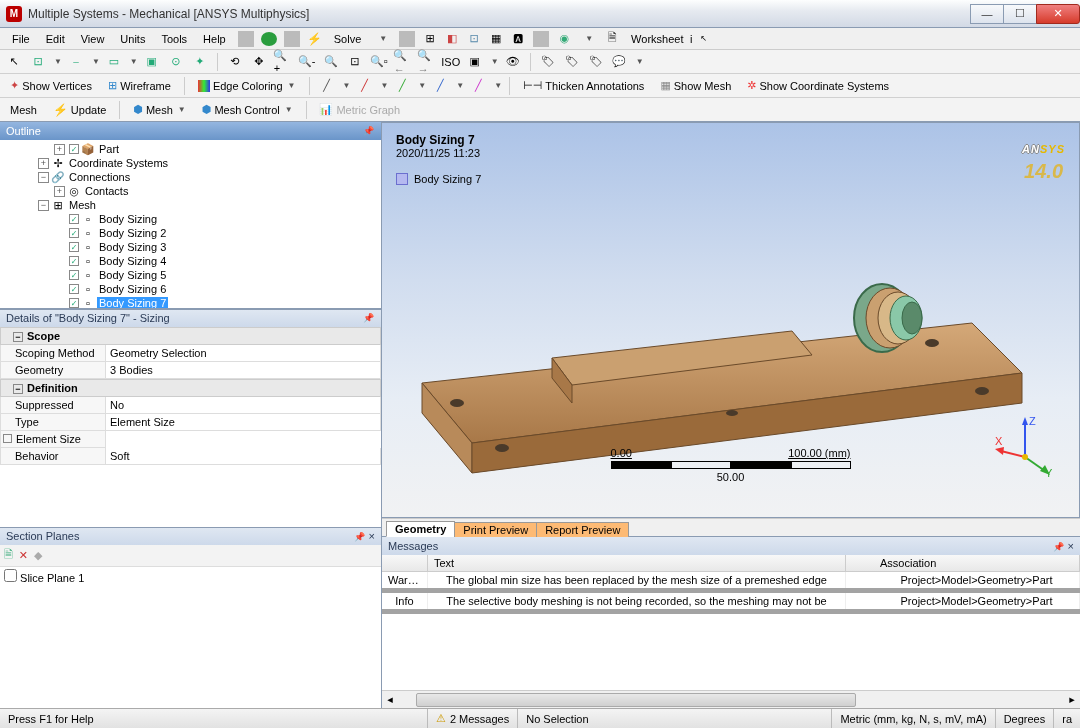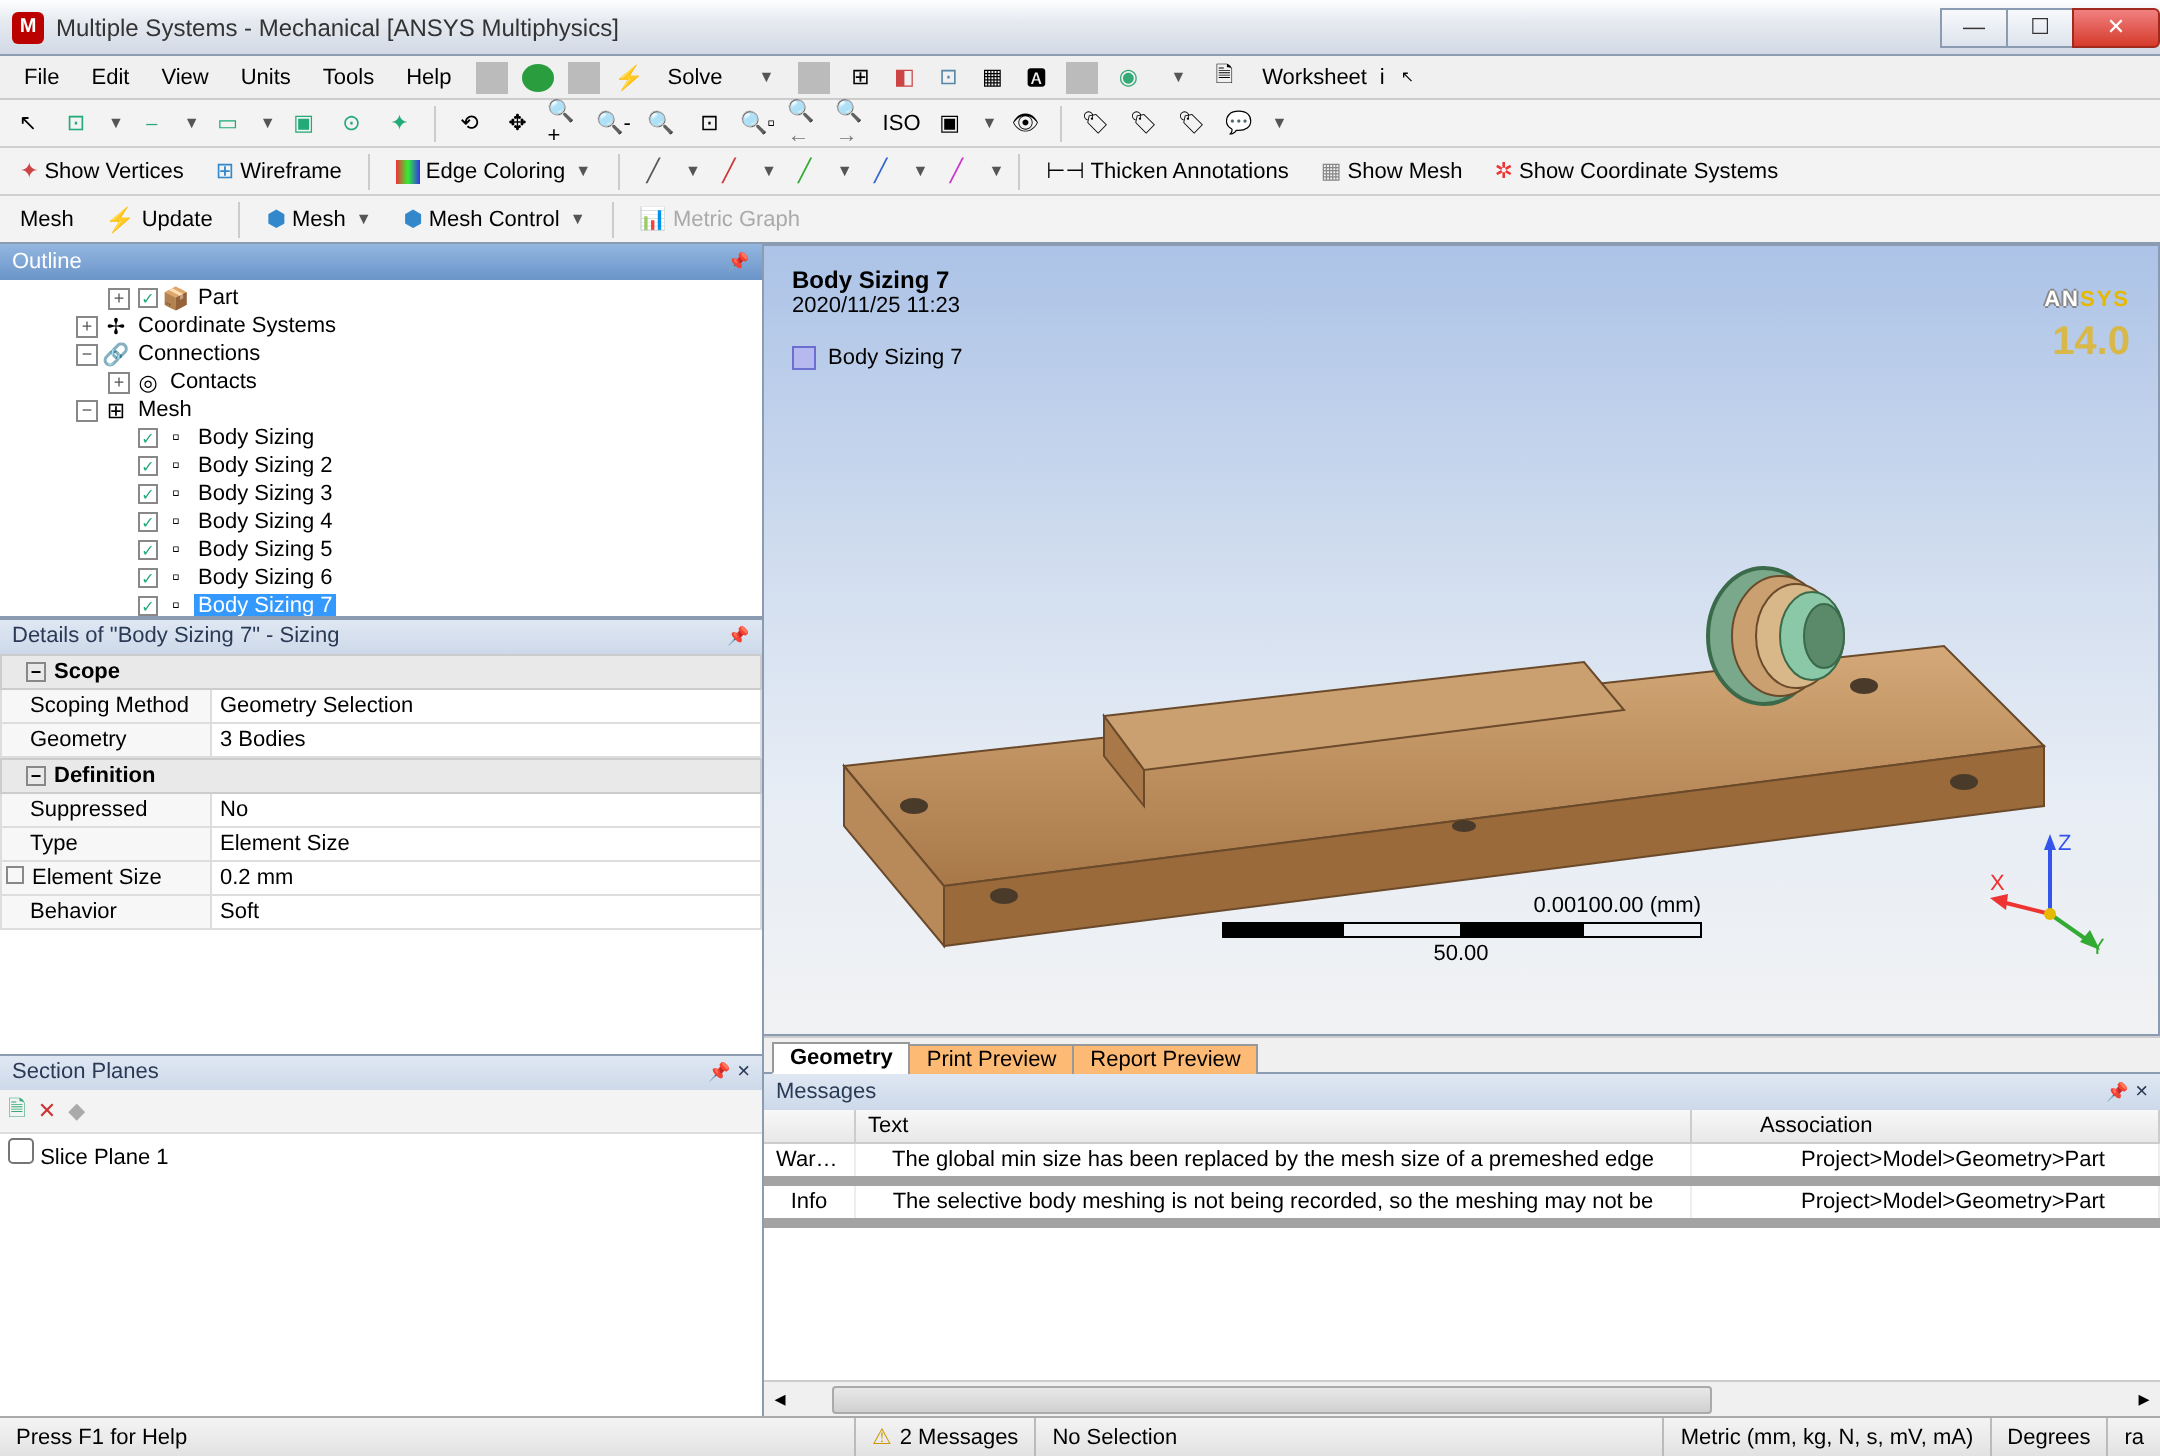--- a/index.html
+++ b/index.html
@@ -39,31 +39,31 @@
 .section-hdr { height:18px; background:linear-gradient(#dfe7f2,#cdd9ea); border-top:1px solid #8a9bb2; padding:1px 6px; display:flex;align-items:center;justify-content:space-between; color:#2a3a55;}
 .section-body { flex:0 0 auto; background:#fff; }
 .section-tb { height:22px; background:#f3f3f3; border-bottom:1px solid #ddd; display:flex;align-items:center; padding:0 4px; gap:6px;}
 .section-list { padding:2px 4px; }
 .viewport { flex:1; display:flex; flex-direction:column; }
 .canvas { flex:1; background: linear-gradient(#acc3e7 0%, #d1ddef 40%, #e7edf5 70%, #f1f2f3 100%); position:relative; border:1px solid #8a9bb2; border-left:none;}
 .canvas .ovtitle { position:absolute; top:10px; left:14px; }
 .canvas .ovtitle .t1 { font-weight:bold; font-size:12px; }
 .canvas .legend { position:absolute; top:50px; left:14px; display:flex; align-items:center; gap:6px;}
 .canvas .legend .sw { width:12px; height:12px; background:#b5b9f0; border:1px solid #6b6fcf; }
-.canvas .brand { position:absolute; top:6px; right:14px; text-align:right; }
+.canvas .brand { position:absolute; top:6px; right:14px; text-align:center;font-style:italic; }
 .canvas .brand .b1 { font-size:26px; font-weight:900; letter-spacing:1px; }
 .canvas .brand .b1 .an { color:#fff; text-shadow: -1px 0 #888, 0 1px #888, 1px 0 #888, 0 -1px #888;}
 .canvas .brand .b1 .sys { color:#e6b800; }
 .canvas .brand .b2 { color:#d9b84a; font-size:20px; font-weight:bold; }
 .canvas .triad { position:absolute; bottom:40px; right:24px; width:60px; height:60px; }
 .canvas .scale { position:absolute; bottom:34px; left:50%; transform:translateX(-50%); text-align:center; }
 .canvas .scale .bar { width:240px; height:8px; display:flex; margin-top:2px;}
 .canvas .scale .bar div { flex:1; border:1px solid #000; }
 .canvas .scale .bar div.k { background:#000; }
-.canvas .scale .lbls { display:flex; justify-content:flex-end; width:240px; font-size:11px;}
+.canvas .scale .lbls { display:flex; justify-content:space-between; width:240px; font-size:11px;text-decoration:underline;}
 .canvas .model { position:absolute; top:140px; left:30px; width:620px; height:230px; }
 .vtabs { height:18px; background:#f0f0f0; border-top:1px solid #ccc; display:flex; padding-left:4px; align-items:flex-end;}
 .vtabs .vtab { padding:1px 8px; border:1px solid #999; border-bottom:none; background:#fdba74; margin-right:-1px; border-radius:0 0 0 0; font-size:11px; position:relative; top:1px;}
 .vtabs .vtab.active { background:#fff; font-weight:bold; border-bottom:1px solid #fff;}
 .msgpanel { border-top:1px solid #8a9bb2; }
 .msgpanel .mhdr { height:18px; background:linear-gradient(#dfe7f2,#cdd9ea); padding:1px 6px; display:flex;justify-content:space-between;align-items:center;color:#2a3a55;}
 .msgtable { background:#fff; }
 .msgtable .hdr { display:flex; background:linear-gradient(#f8f8f8,#e8e8e8); border-bottom:1px solid #ccc;}
 .msgtable .hdr div { padding:2px 6px; border-right:1px solid #ccc; }
 .msgtable .row { display:flex; border-bottom:5px solid #a3a3a3;text-align:center;}
@@ -317,21 +317,20 @@
         <div class="row">
           <div class="c1">Suppressed</div>
           <div class="c2">No</div>
         </div>
         <div class="row">
           <div class="c1">Type</div>
           <div class="c2">Element Size</div>
         </div>
         <div class="row">
           <div class="c1"><span style="display:inline-block;width:9px;height:9px;border:1px solid #888;margin-right:4px;margin-left:-12px"></span>Element Size</div>
-          <div class="c2">0.2 mm</div>
         </div>
         <div class="row">
           <div class="c1">Behavior</div>
           <div class="c2">Soft</div>
         </div>
       </div>
 
     <div class="section-hdr">
       <span>Section Planes</span>
       <span><span class="pin">📌</span> <span>×</span></span>

